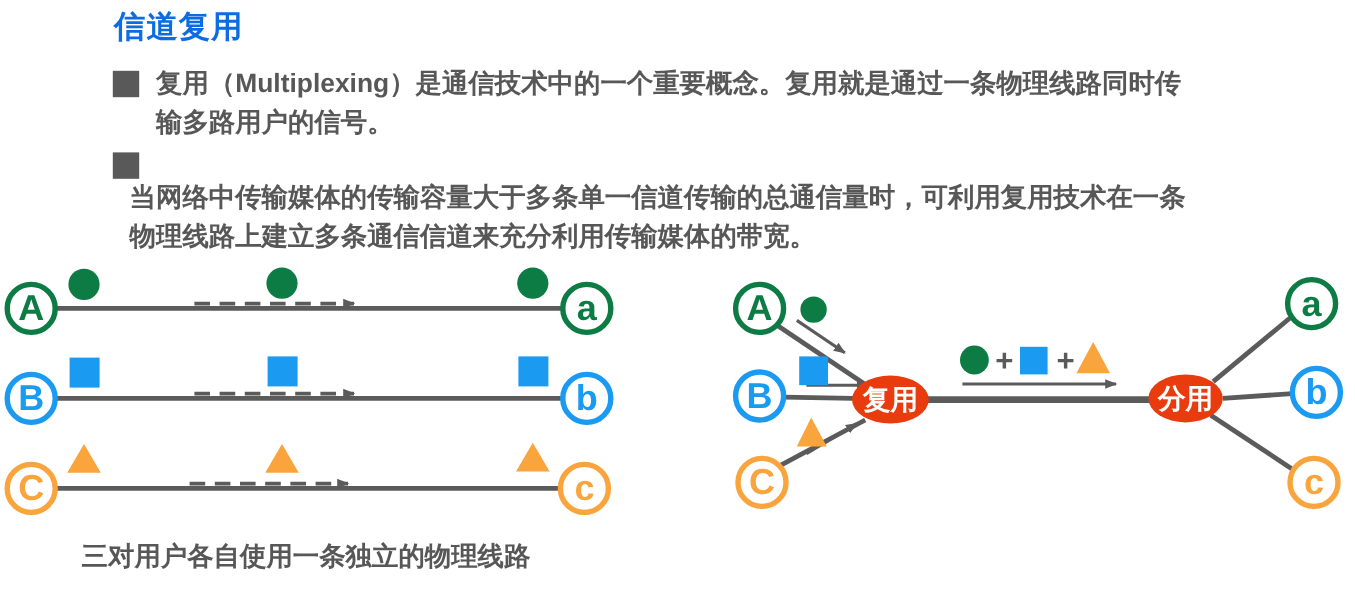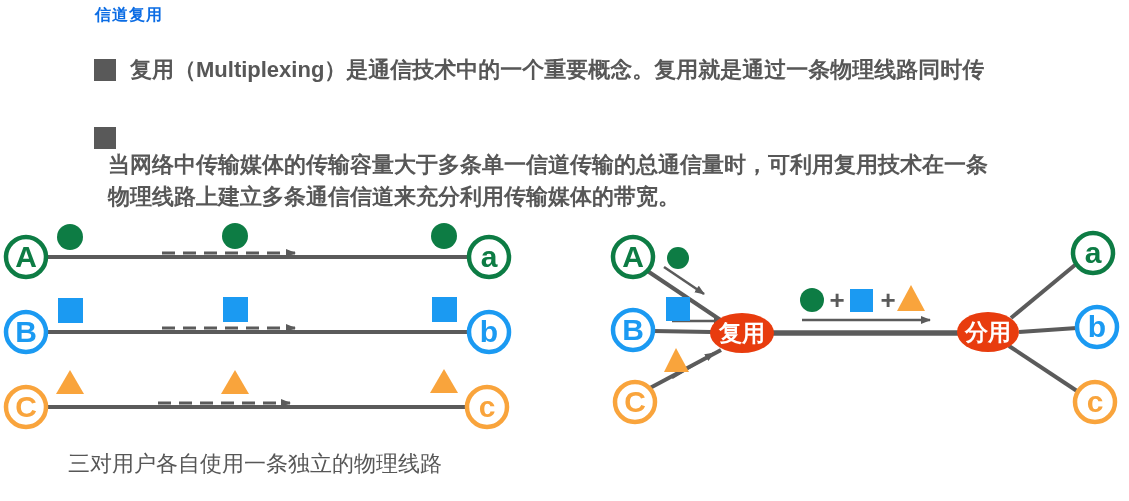--- a/index.html
+++ b/index.html
@@ -3,35 +3,35 @@
 <meta charset="utf-8">
 <style>
   html,body{margin:0;padding:0;}
   body{
     width:1129px;height:501px;background:#ffffff;position:relative;overflow:hidden;
     font-family:"Liberation Sans","DejaVu Sans",sans-serif;
   }
   .slide{position:absolute;inset:0;background:#ffffff;}
   .title{
     position:absolute;left:95px;top:5px;
-    font-size:16px;font-weight:bold;color:#0b6ce4;letter-spacing:1px;
+    font-size:26px;font-weight:bold;color:#0b6ce4;letter-spacing:1px;
   }
   .bullet{position:absolute;display:flex;align-items:flex-start;}
   .bullet.b1{left:94px;top:54px;}
   .bullet.b2{left:94px;top:122px;flex-direction:column;}
   .marker{width:22px;height:22px;background:#595959;margin-top:5px;flex:none;}
   .btext{
     margin-left:14px;font-size:22px;font-weight:bold;color:#575757;
     line-height:32px;white-space:nowrap;
   }
   .btext span{display:block;}
   .svgL{position:absolute;left:0;top:220px;width:565px;height:230px;}
   .svgR{position:absolute;left:600px;top:220px;width:529px;height:230px;}
   .caption{
-    position:absolute;top:449px;font-size:22px;font-weight:normal;color:#575757;
+    position:absolute;top:449px;font-size:22px;font-weight:bold;color:#575757;
     text-align:center;white-space:nowrap;
   }
   .capL{left:40px;width:430px;}
   .capR{left:640px;width:450px;}
 
   
   .wire{stroke:#5b5b5b;stroke-width:4;fill:none;}
   .dash{stroke:#5b5b5b;stroke-width:3.2;stroke-dasharray:13 8;fill:none;}
   .thin{stroke:#5b5b5b;stroke-width:2.6;fill:none;}
   .trunk{stroke:#5b5b5b;stroke-width:5.5;fill:none;}
@@ -57,20 +57,21 @@
 <body>
 
 <div class="slide">
 
   <div class="title">信道复用</div>
 
   <div class="bullet b1">
     <div class="marker"></div>
     <div class="btext">
       <span>复用（Multiplexing）是通信技术中的一个重要概念。复用就是通过一条物理线路同时传</span>
+      <span>输多路用户的信号。</span>
     </div>
   </div>
 
   <div class="bullet b2">
     <div class="marker"></div>
     <div class="btext">
       <span>当网络中传输媒体的传输容量大于多条单一信道传输的总通信量时，可利用复用技术在一条</span>
       <span>物理线路上建立多条通信信道来充分利用传输媒体的带宽。</span>
     </div>
   </div>

